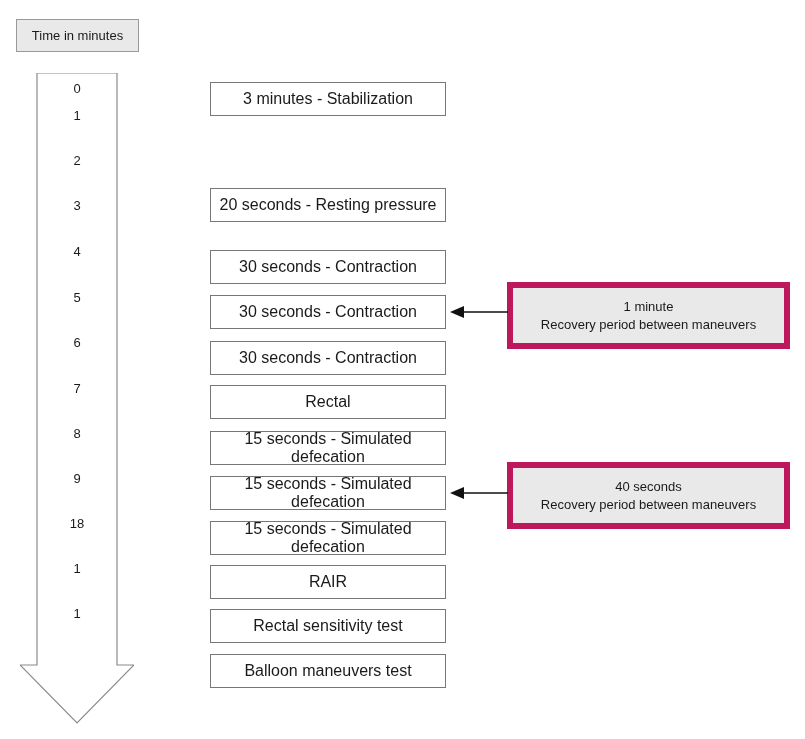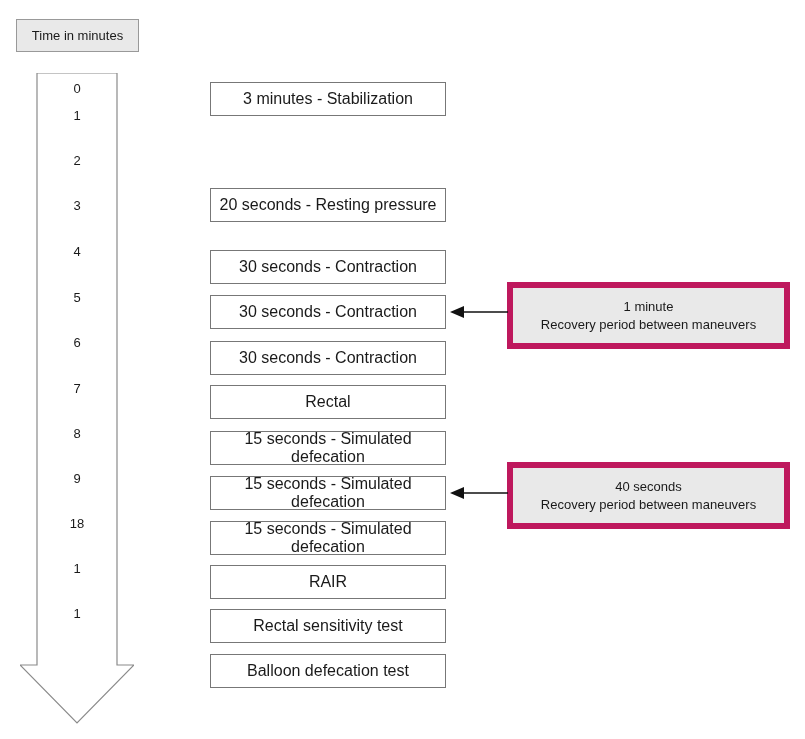--- a/index.html
+++ b/index.html
@@ -114,21 +114,21 @@
   <div class="mbox" style="top:188px">20 seconds - Resting pressure</div>
   <div class="mbox" style="top:250px">30 seconds - Contraction</div>
   <div class="mbox" style="top:295px">30 seconds - Contraction</div>
   <div class="mbox" style="top:341px">30 seconds - Contraction</div>
   <div class="mbox" style="top:385px">Rectal</div>
   <div class="mbox" style="top:431px">15 seconds - Simulated defecation</div>
   <div class="mbox" style="top:476px">15 seconds - Simulated defecation</div>
   <div class="mbox" style="top:521px">15 seconds - Simulated defecation</div>
   <div class="mbox" style="top:609px">Rectal sensitivity test</div>
   <div class="mbox" style="top:565px">RAIR</div>
-  <div class="mbox" style="top:654px">Balloon defecation test</div>
+  <div class="mbox" style="top:654px">Balloon maneuvers test</div>
 
   <div class="annot" style="top:282px">
     <div>1 minute</div>
     <div>Recovery period between maneuvers</div>
   </div>
   <svg class="conn-arrow" style="left:450px; top:302px;" viewBox="0 0 58 20">
     <line x1="13" y1="10" x2="58" y2="10" stroke="#111111" stroke-width="1.6"></line>
     <polygon points="0,10 14,4 14,16" fill="#111111"></polygon>
   </svg>
 

